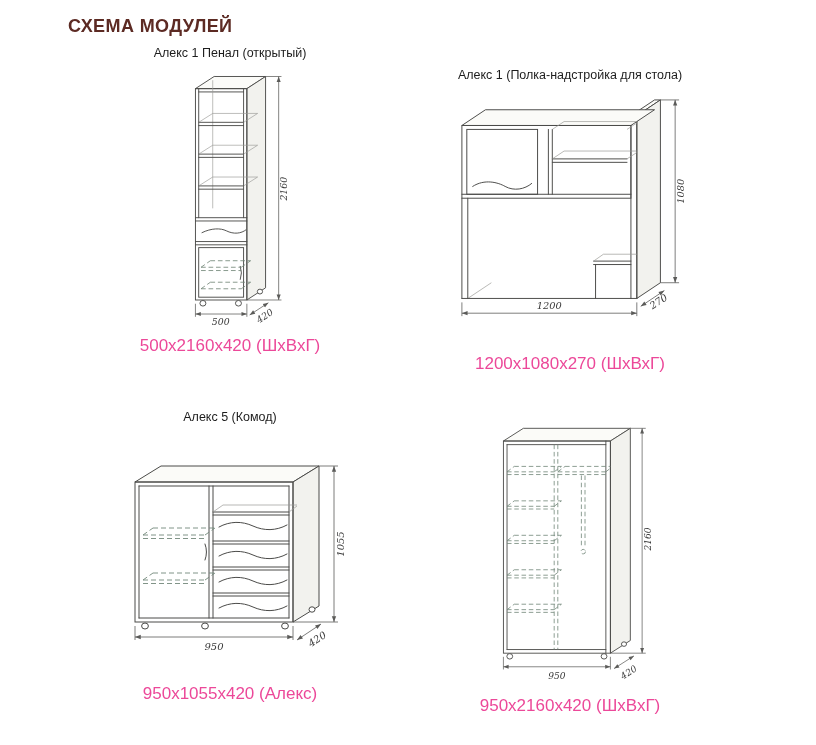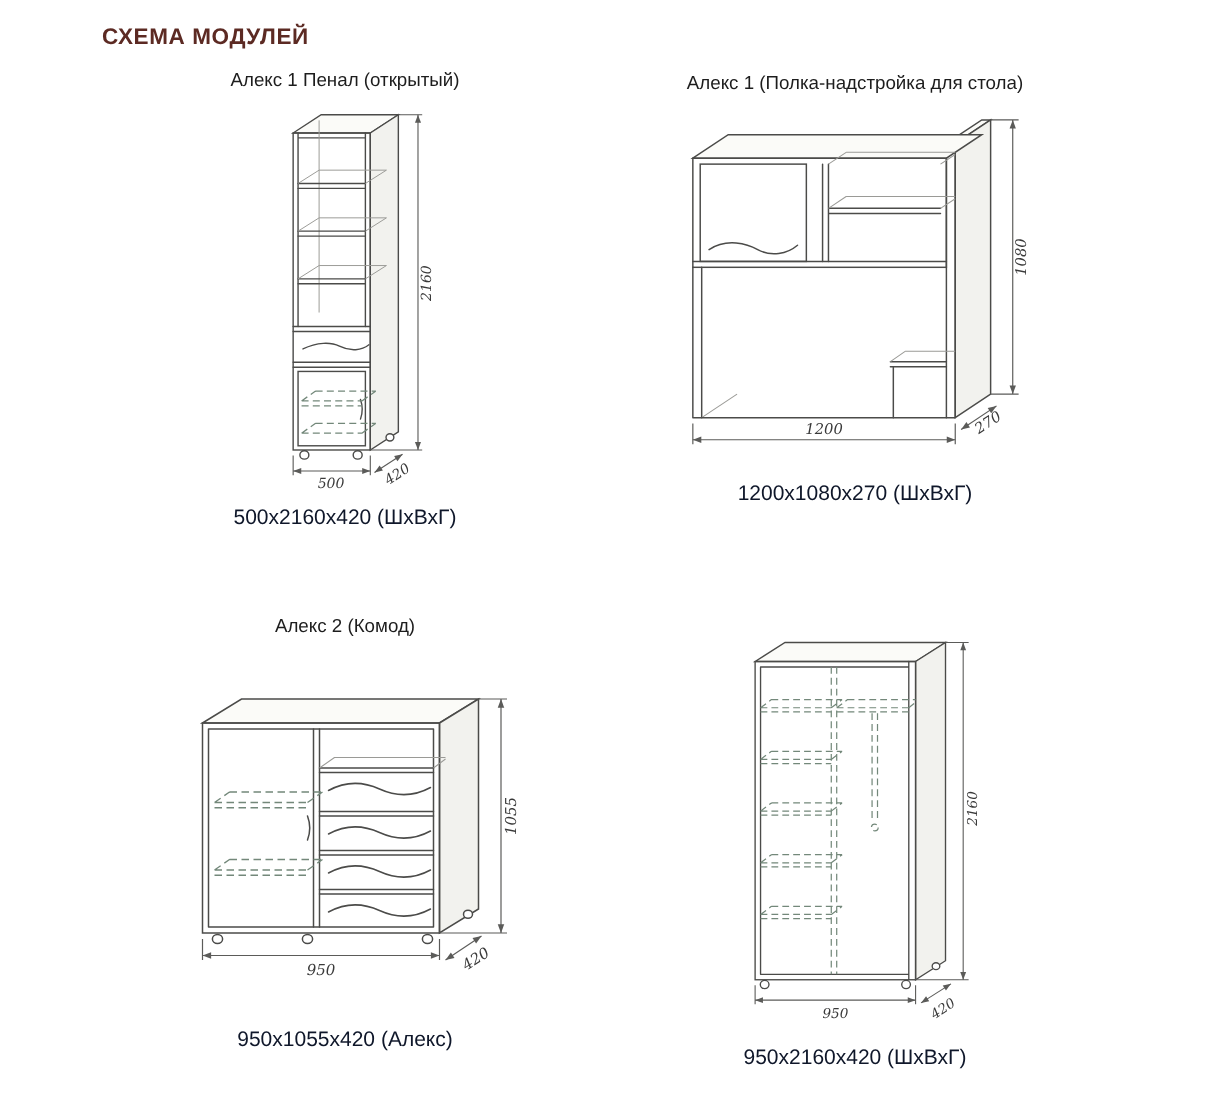--- a/index.html
+++ b/index.html
@@ -3,31 +3,31 @@
 <meta charset="utf-8">
 <style>
   * { margin:0; padding:0; box-sizing:border-box; }
   html,body { background:#ffffff; }
   body {
     width:816px; height:745px; position:relative; overflow:hidden;
     font-family:"Liberation Sans", sans-serif;
   }
   .page-title {
     position:absolute; left:68px; top:16px;
-    font-size:15px; font-weight:bold; letter-spacing:.4px; color:#5c2a23;
+    font-size:18px; font-weight:bold; letter-spacing:.4px; color:#5c2a23;
   }
   .module { position:absolute; display:flex; flex-direction:column; align-items:center; }
   .m1 { left:80px;  top:46px;  width:300px; }
-  .m2 { left:410px; top:48px;  width:320px; }
+  .m2 { left:410px; top:68px;  width:320px; }
   .m3 { left:80px;  top:410px; width:300px; }
   .m4 { left:410px; top:406px; width:320px; }
   .m-title   { font-size:12.5px; color:#1d1d1d; white-space:nowrap; }
-  .m-caption { font-size:14px; color:#0f172a; white-space:nowrap; }
+  .m-caption { font-size:17px; color:#ec4899; white-space:nowrap; }
   .m1 svg { margin-top:8px; }  .m1 .m-caption { margin-top:6px; }
-  .m2 svg { margin-top:14px; } .m2 .m-caption { margin-top:16px; }
+  .m2 svg { margin-top:14px; } .m2 .m-caption { margin-top:30px; }
   .m3 svg { margin-top:16px; } .m3 .m-caption { margin-top:26px; }
   .m4 svg { margin-top:6px; }  .m4 .m-caption { margin-top:12px; }
   svg { display:block; overflow:visible; }
   .s    { stroke:#4b4b49; stroke-width:1; fill:none; stroke-linecap:round; }
   .lt   { stroke:#9a9a96; stroke-width:.7; fill:none; }
   .dash { stroke:#73887a; stroke-width:.9; fill:none; stroke-dasharray:5 3; }
   .dim  { stroke:#5b5b59; stroke-width:.8; fill:none; }
   .dtxt { font:italic 10px "DejaVu Serif", serif; fill:#3a3a3a; }
   .foot { fill:#ffffff; stroke:#4b4b49; stroke-width:1; }
   .face-top  { fill:#fbfbf8; stroke:#4b4b49; stroke-width:1; }
@@ -144,21 +144,21 @@
       </g>
       <g>
         <line class="dim" x1="198" y1="214" x2="222" y2="198" marker-start="url(#a2)" marker-end="url(#a2)"></line>
         <text class="dtxt" x="218" y="212" text-anchor="middle" transform="rotate(-33 218 212)">270</text>
       </g>
     </svg>
     <div class="m-caption">1200x1080x270 (ШхВхГ)</div>
   </section>
 
   <section class="module m3">
-    <div class="m-title">Алекс 2 (Комод)</div>
+    <div class="m-title">Алекс 5 (Комод)</div>
     <svg viewBox="0 0 246 218" width="246" height="218">
       <defs>
         <marker id="a3" viewBox="0 0 10 10" refX="8.5" refY="5" markerWidth="9" markerHeight="9" orient="auto-start-reverse">
           <path d="M0.5,2 L8.5,5 L0.5,8 Z" fill="#5b5b59"></path>
         </marker>
       </defs>
       <g>
         <path class="face-top" d="M28,42 L54,26 L212,26 L186,42 Z"></path>
         <path class="face-side" d="M186,42 L212,26 L212,166 L186,182 Z"></path>
         <rect class="s" x="28" y="42" width="158" height="140"></rect>

